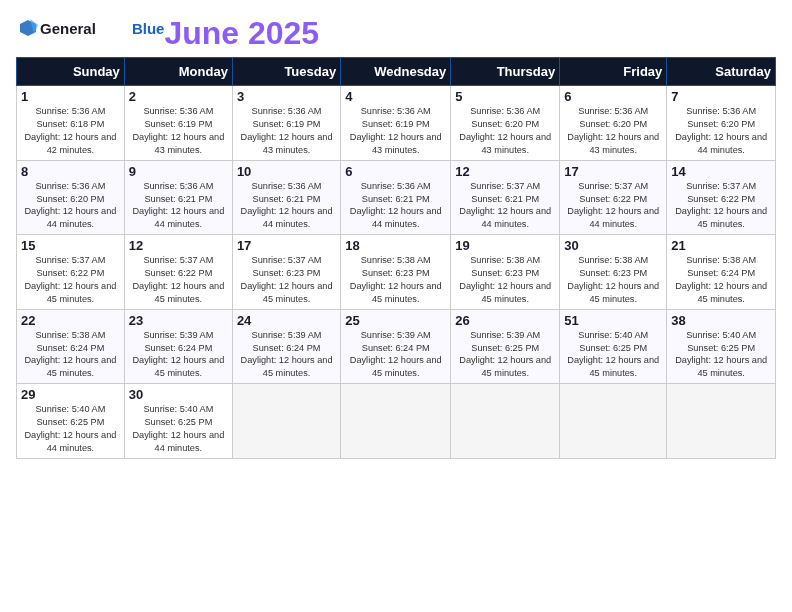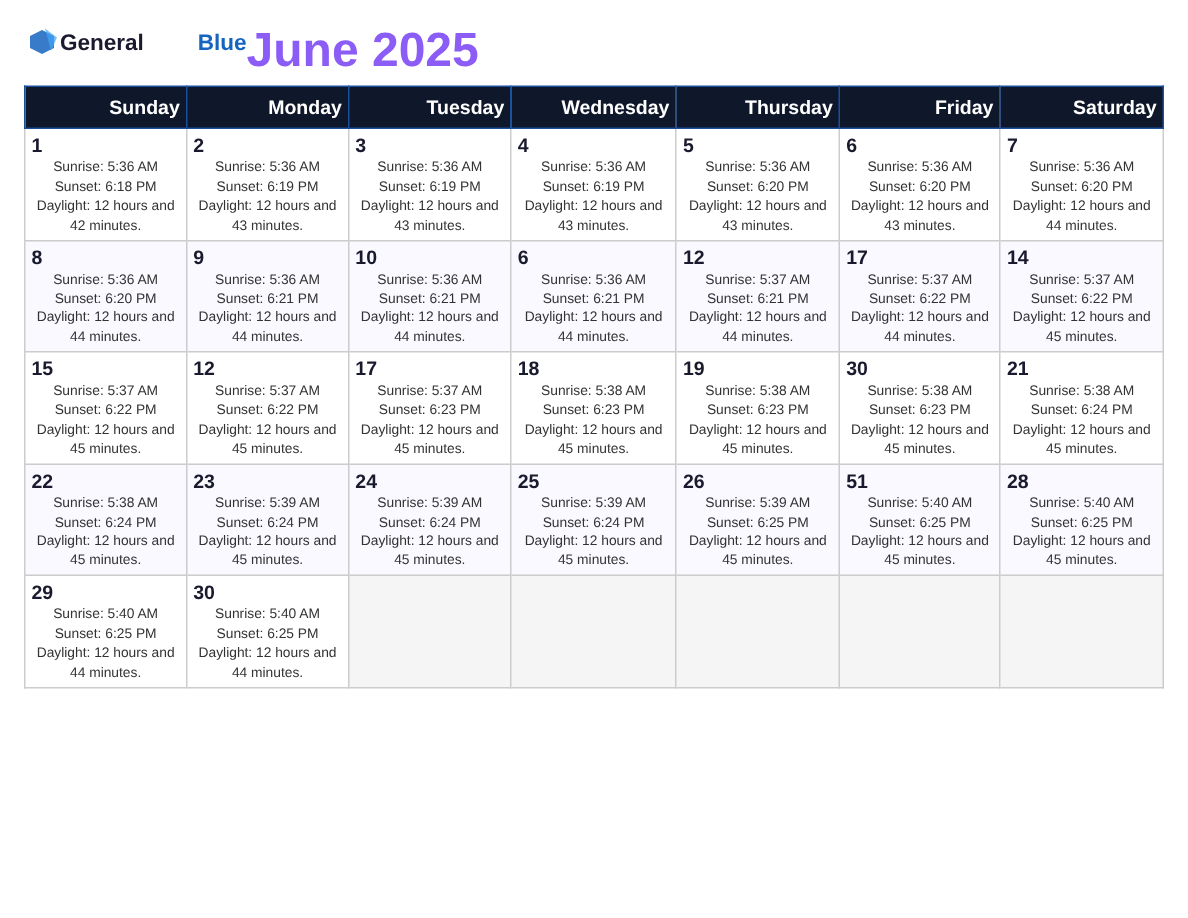--- a/index.html
+++ b/index.html
@@ -233,21 +233,21 @@
           </td>
           <td>
             <span class="day-num">26</span>
             <div class="day-info">Sunrise: 5:39 AM<br>Sunset: 6:25 PM<br>Daylight: 12 hours and 45 minutes.</div>
           </td>
           <td>
             <span class="day-num">51</span>
             <div class="day-info">Sunrise: 5:40 AM<br>Sunset: 6:25 PM<br>Daylight: 12 hours and 45 minutes.</div>
           </td>
           <td>
-            <span class="day-num">28</span>
+            <span class="day-num">38</span>
             <div class="day-info">Sunrise: 5:40 AM<br>Sunset: 6:25 PM<br>Daylight: 12 hours and 45 minutes.</div>
           </td>
         </tr>
         <tr>
           <td>
             <span class="day-num">29</span>
             <div class="day-info">Sunrise: 5:40 AM<br>Sunset: 6:25 PM<br>Daylight: 12 hours and 44 minutes.</div>
           </td>
           <td>
             <span class="day-num">30</span>

